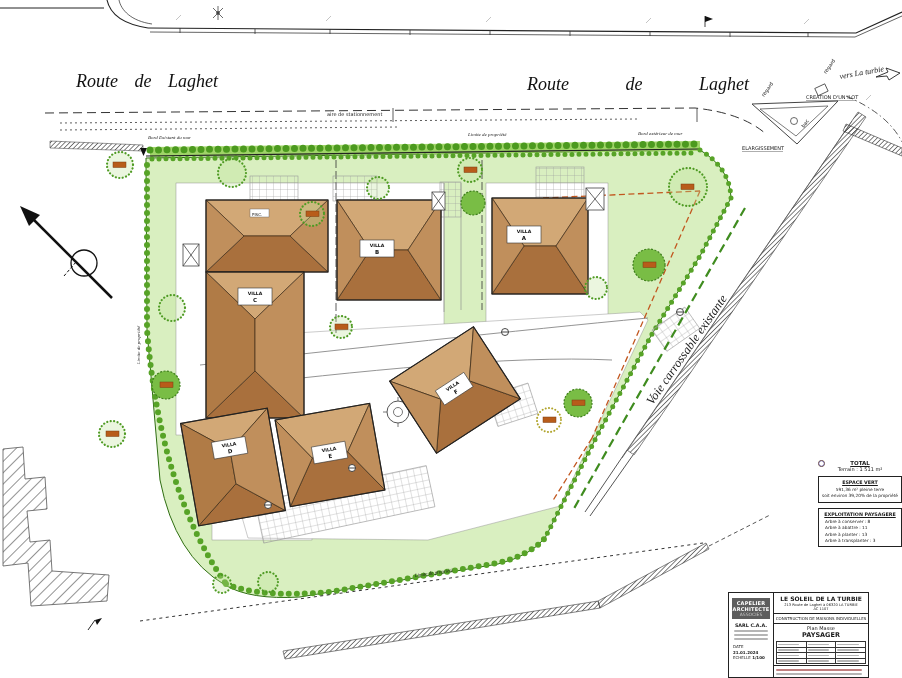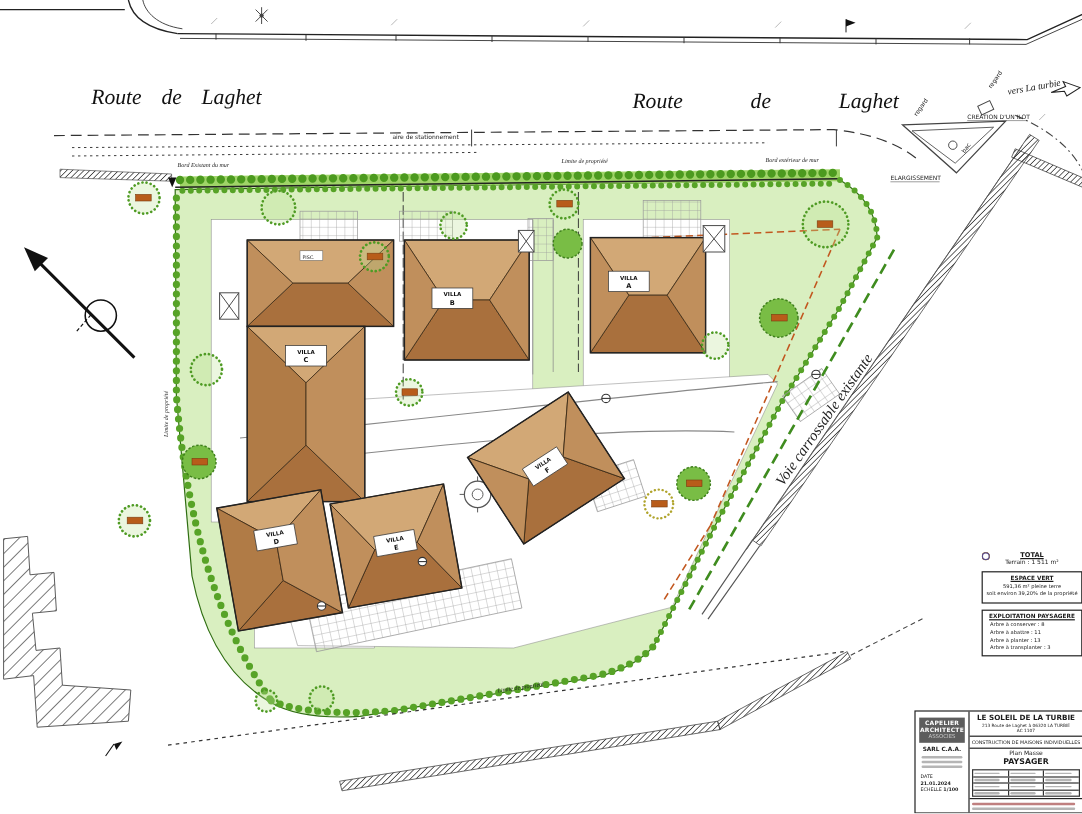--- a/index.html
+++ b/index.html
@@ -12,21 +12,21 @@
   #legend{position:absolute;left:818px;top:460px;width:84px;font-size:5px;}
   .lg-total{text-align:center;margin-bottom:4px;}
   .lg-total .t1{font-weight:bold;text-decoration:underline;font-size:5.5px;}
   .lg-total .t2{font-size:5px;}
   .lg-box{border:1px solid #222;background:#fff;padding:3px 2px;margin-bottom:5px;}
   .lg-box h4{margin:0 0 2px 0;font-size:4.8px;text-align:center;text-decoration:underline;font-weight:bold;}
   .lg-box p{margin:0;font-size:4.3px;text-align:center;line-height:1.35;}
   .lg-row{display:flex;align-items:center;gap:3px;margin:1.5px 0 0 4px;}
   .lg-row span{font-size:4.3px;white-space:nowrap;}
   
-  #tblock{position:absolute;left:762px;top:592px;width:139px;height:84px;border:1.5px solid #222;
+  #tblock{position:absolute;left:728px;top:592px;width:139px;height:84px;border:1.5px solid #222;
           background:#fff;display:flex;font-size:4px;}
   .tb-left{width:44px;border-right:1px solid #222;display:flex;flex-direction:column;align-items:center;}
   .firmbox{width:38px;margin-top:5px;background:#5d5d5d;color:#fff;text-align:center;padding:2px 0;}
   .firmbox .f1,.firmbox .f2{font-size:5px;font-weight:bold;letter-spacing:.2px;}
   .firmbox .f3{font-size:4.5px;color:#c9c9c9;}
   .company{font-size:4.8px;font-weight:bold;margin-top:4px;}
   .bar{height:2px;background:#b5b5b5;border-radius:1px;margin-top:2px;}
   .tb-left .bar{width:34px;}
   .datecell{margin-top:4px;font-size:4px;text-align:left;width:36px;line-height:1.4;}
   .tb-right{flex:1;display:flex;flex-direction:column;}

